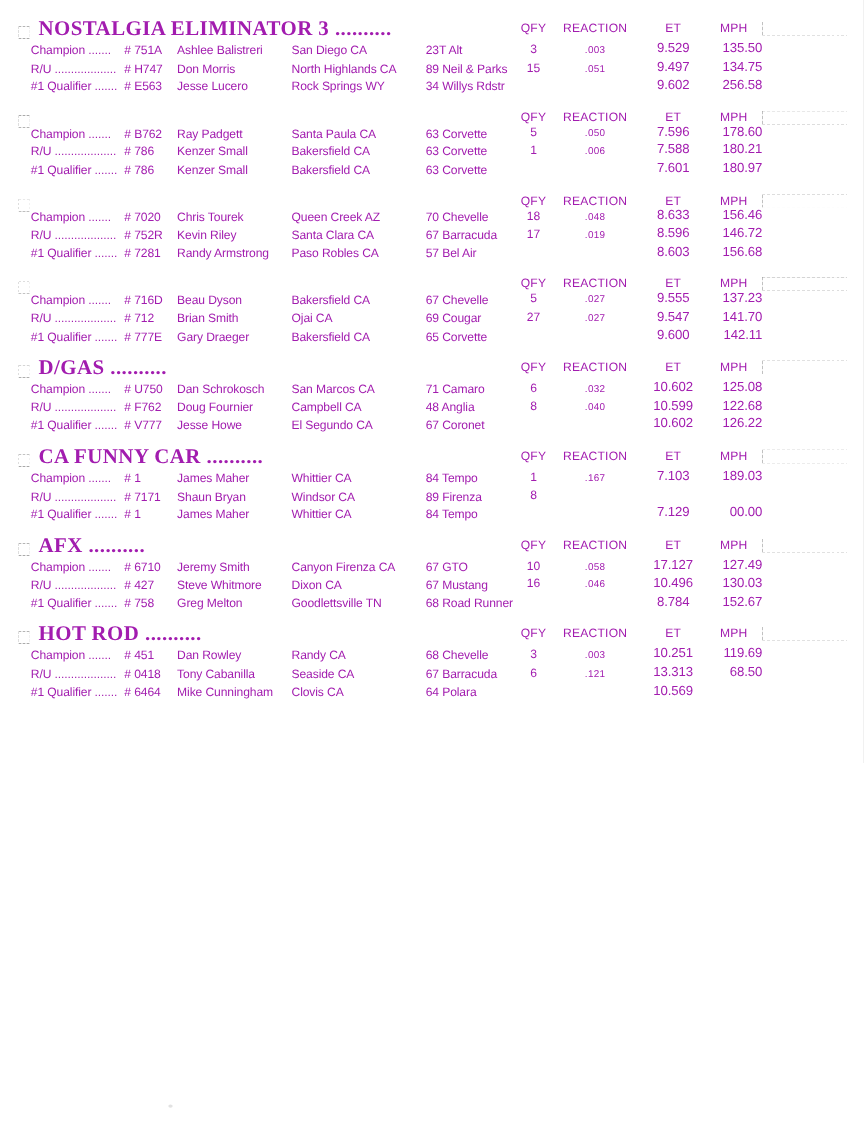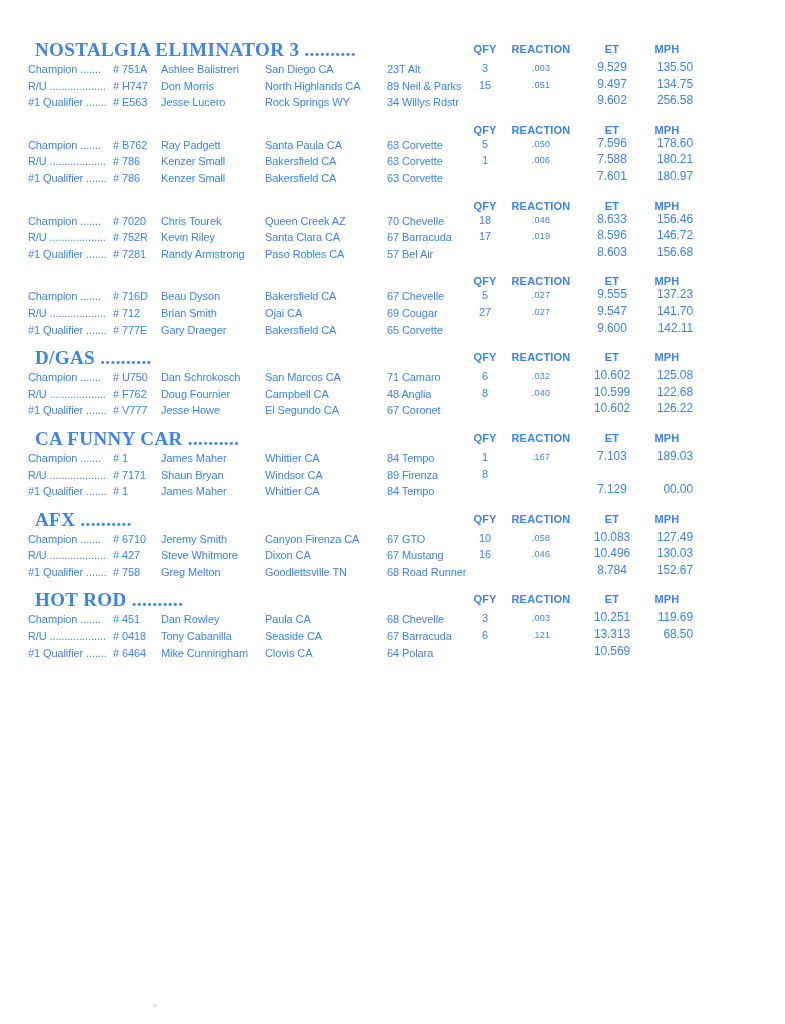--- a/index.html
+++ b/index.html
@@ -1,23 +1,23 @@
 <!DOCTYPE html>
 <html><head>
 <meta charset="utf-8">
 <style>
   html, body { margin:0; padding:0; background:#e8e8e8; }
   .page {
     position:relative;
     width:785px; height:1024px;
     background:#ffffff;
     font-family:"Liberation Sans", sans-serif;
-    color:#3b82f6;
+    color:#a21caf;
     overflow:hidden;
-    padding-top:39px;
+    padding-top:16px;
     box-sizing:border-box;
   }
   .section { position:relative; margin-bottom:9px; }
   .sec-header, .row {
     display:grid;
     grid-template-columns:85px 48px 104px 122px 84px 28px 84px 58px 52px 1fr;
     padding-left:28px;
     align-items:start;
   }
   .sec-title {
@@ -33,21 +33,21 @@
   .grid-icon {
     position:absolute; left:17px; top:8px;
     width:10px; height:11px;
     background-color:#ffffff;
     background-image:
       repeating-linear-gradient(to right, #1d1d1d 0 2px, #ffffff 2px 3.6px),
       repeating-linear-gradient(to bottom, #1d1d1d 0 2px, #ffffff 2px 3.6px);
     background-blend-mode:lighten;
   }
   .hdr {
-    font-size:11px; font-weight:bold;
+    font-size:11px; font-weight:normal;
     text-align:center; padding-top:4px;
     letter-spacing:0.2px; white-space:nowrap;
   }
   .dot-block {
     grid-column:10;
     justify-self:end;
     margin:4px 18px 0 0;
     width:77px; height:12px;
     background-color:#ffffff;
     background-image:
@@ -380,21 +380,21 @@
     </div>
     <div class="sec-rows">
   <div class="row">
     <span class="c-label">Champion .......</span>
     <span class="c-num"># 6710</span>
     <span class="c-name">Jeremy Smith</span>
     <span class="c-city">Canyon Firenza CA</span>
     <span class="c-car">67 GTO</span>
     <span class="c-qfy">10</span>
     <span class="c-reaction">.058</span>
-    <span class="c-et">10.083</span>
+    <span class="c-et">17.127</span>
     <span class="c-mph">127.49</span>
   </div>
 
   <div class="row">
     <span class="c-label">R/U ...................</span>
     <span class="c-num"># 427</span>
     <span class="c-name">Steve Whitmore</span>
     <span class="c-city">Dixon CA</span>
     <span class="c-car">67 Mustang</span>
     <span class="c-qfy">16</span>
@@ -425,21 +425,21 @@
       <span class="hdr" style="grid-column:7">REACTION</span>
       <span class="hdr" style="grid-column:8">ET</span>
       <span class="hdr" style="grid-column:9">MPH</span>
       <span class="dot-block"></span>
     </div>
     <div class="sec-rows">
   <div class="row">
     <span class="c-label">Champion .......</span>
     <span class="c-num"># 451</span>
     <span class="c-name">Dan Rowley</span>
-    <span class="c-city">Paula CA</span>
+    <span class="c-city">Randy CA</span>
     <span class="c-car">68 Chevelle</span>
     <span class="c-qfy">3</span>
     <span class="c-reaction">.003</span>
     <span class="c-et">10.251</span>
     <span class="c-mph">119.69</span>
   </div>
 
   <div class="row">
     <span class="c-label">R/U ...................</span>
     <span class="c-num"># 0418</span>

